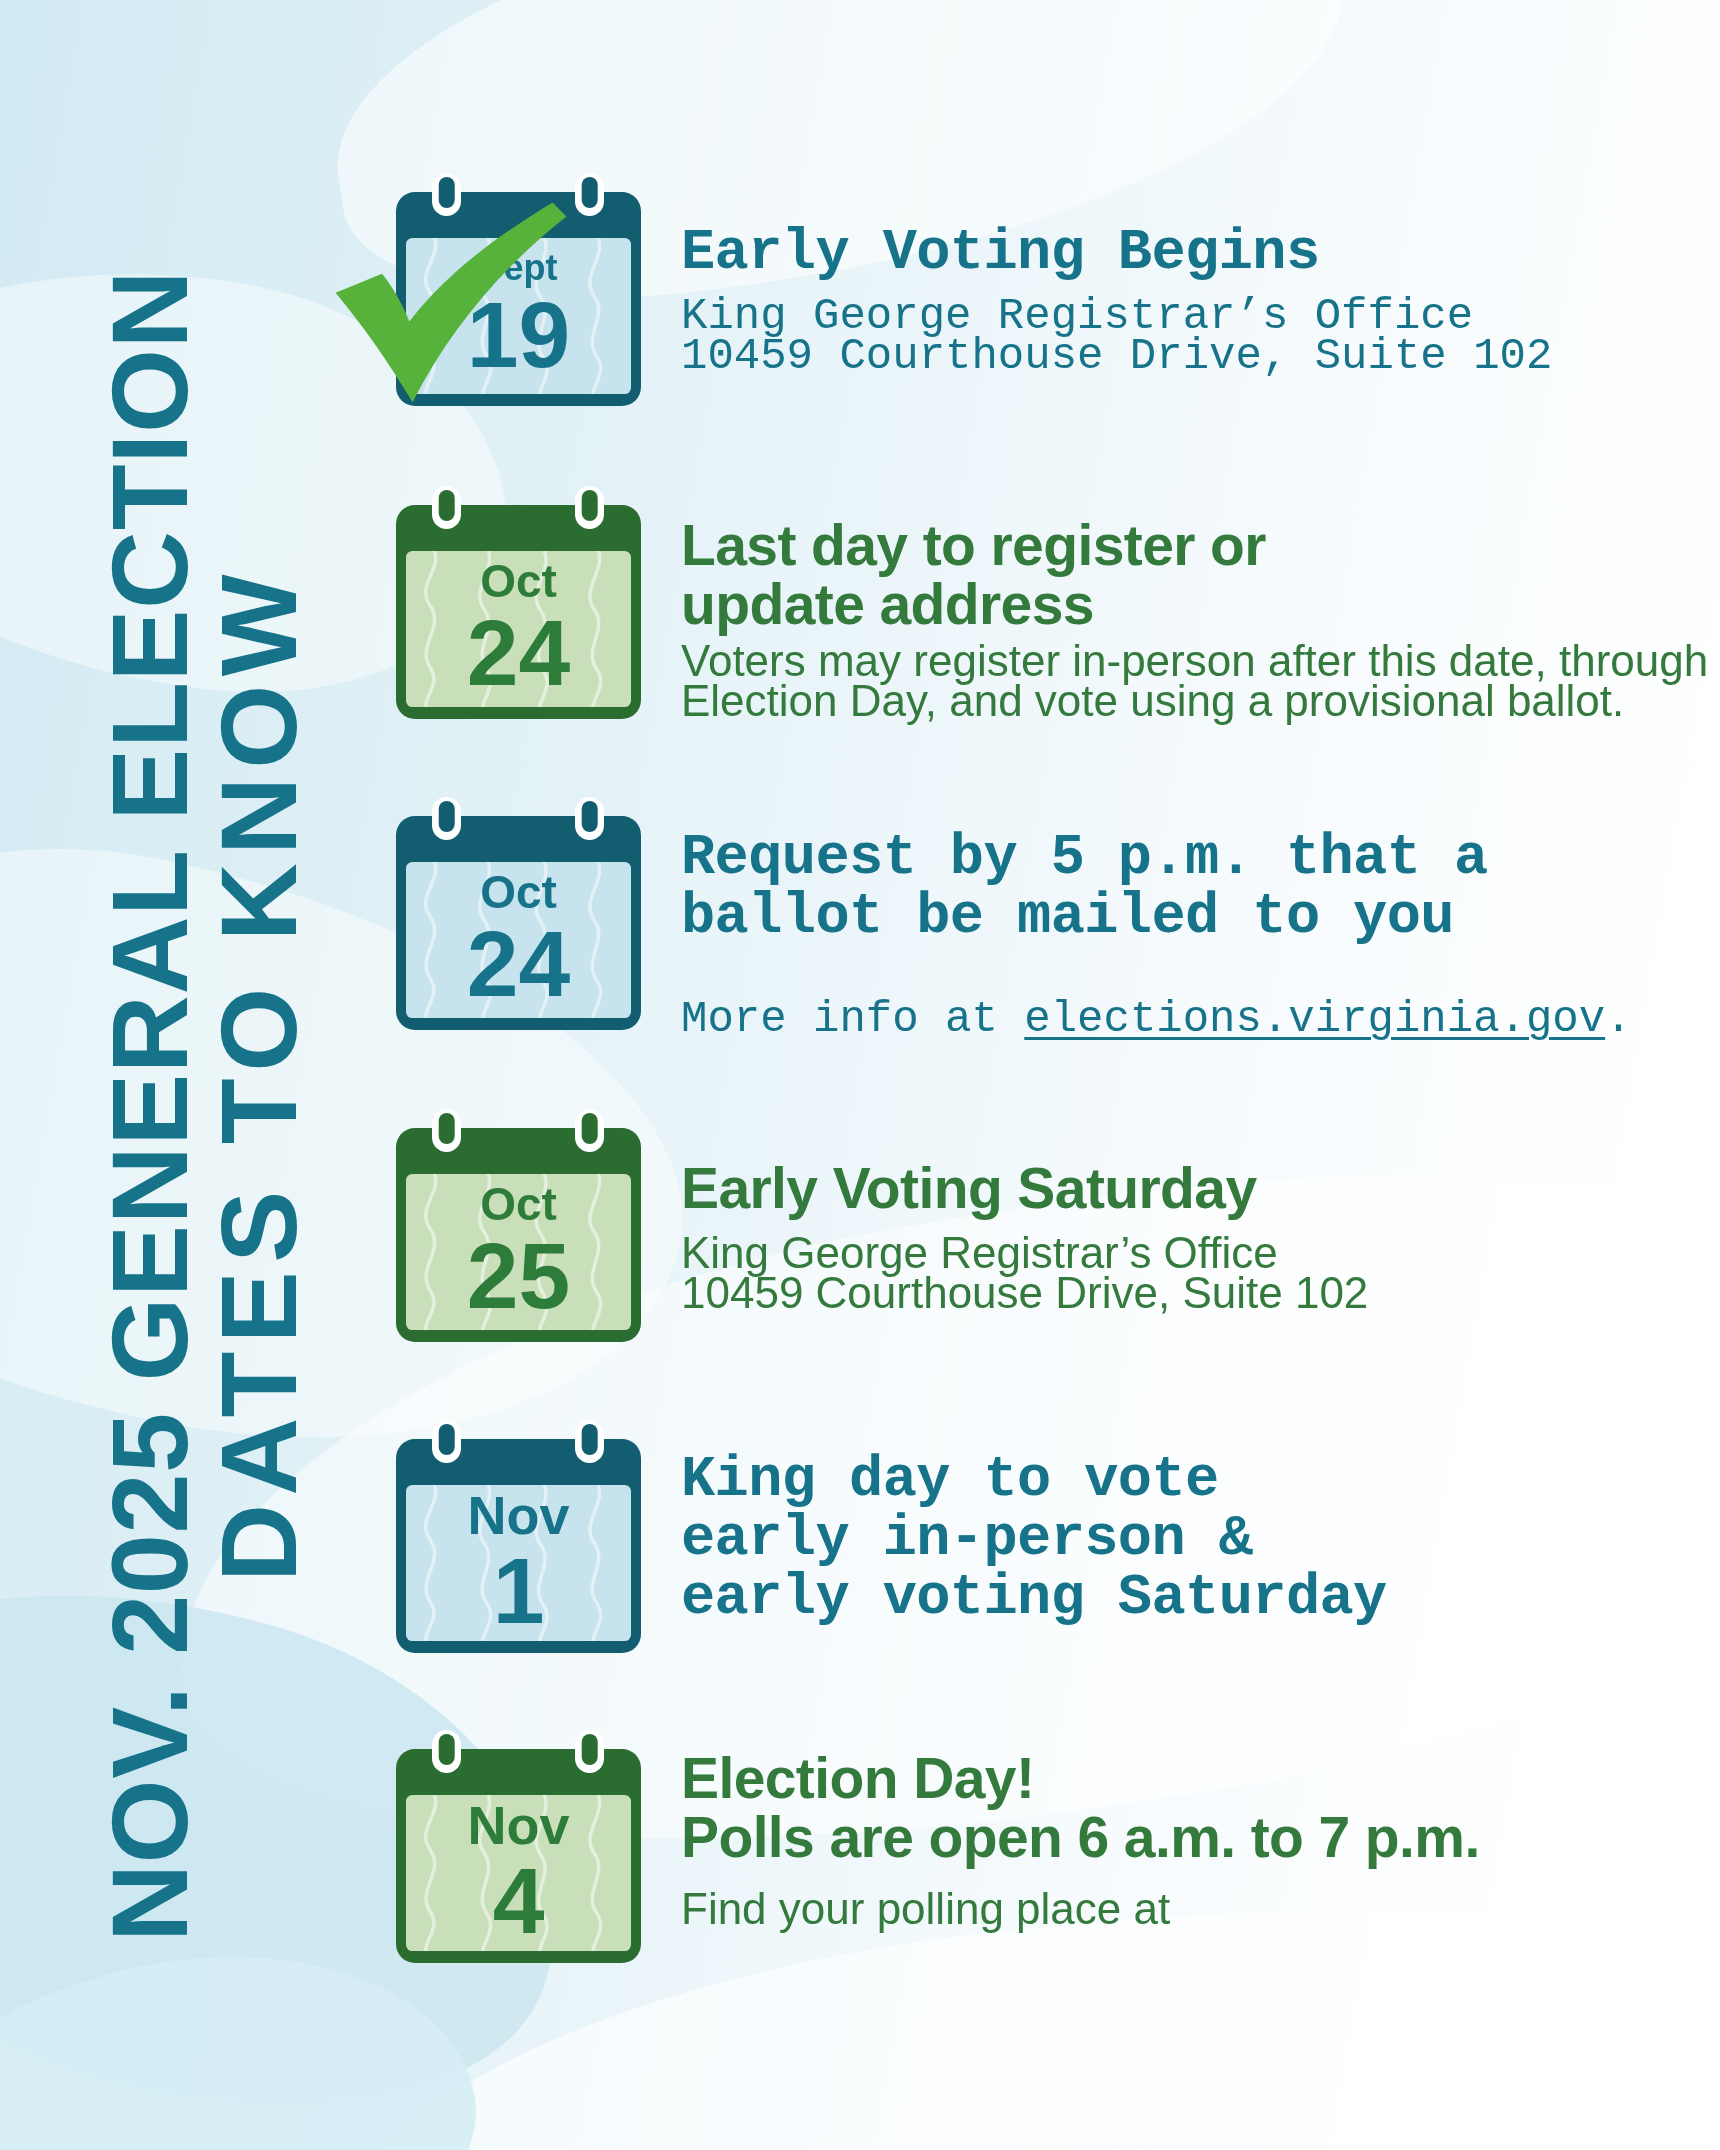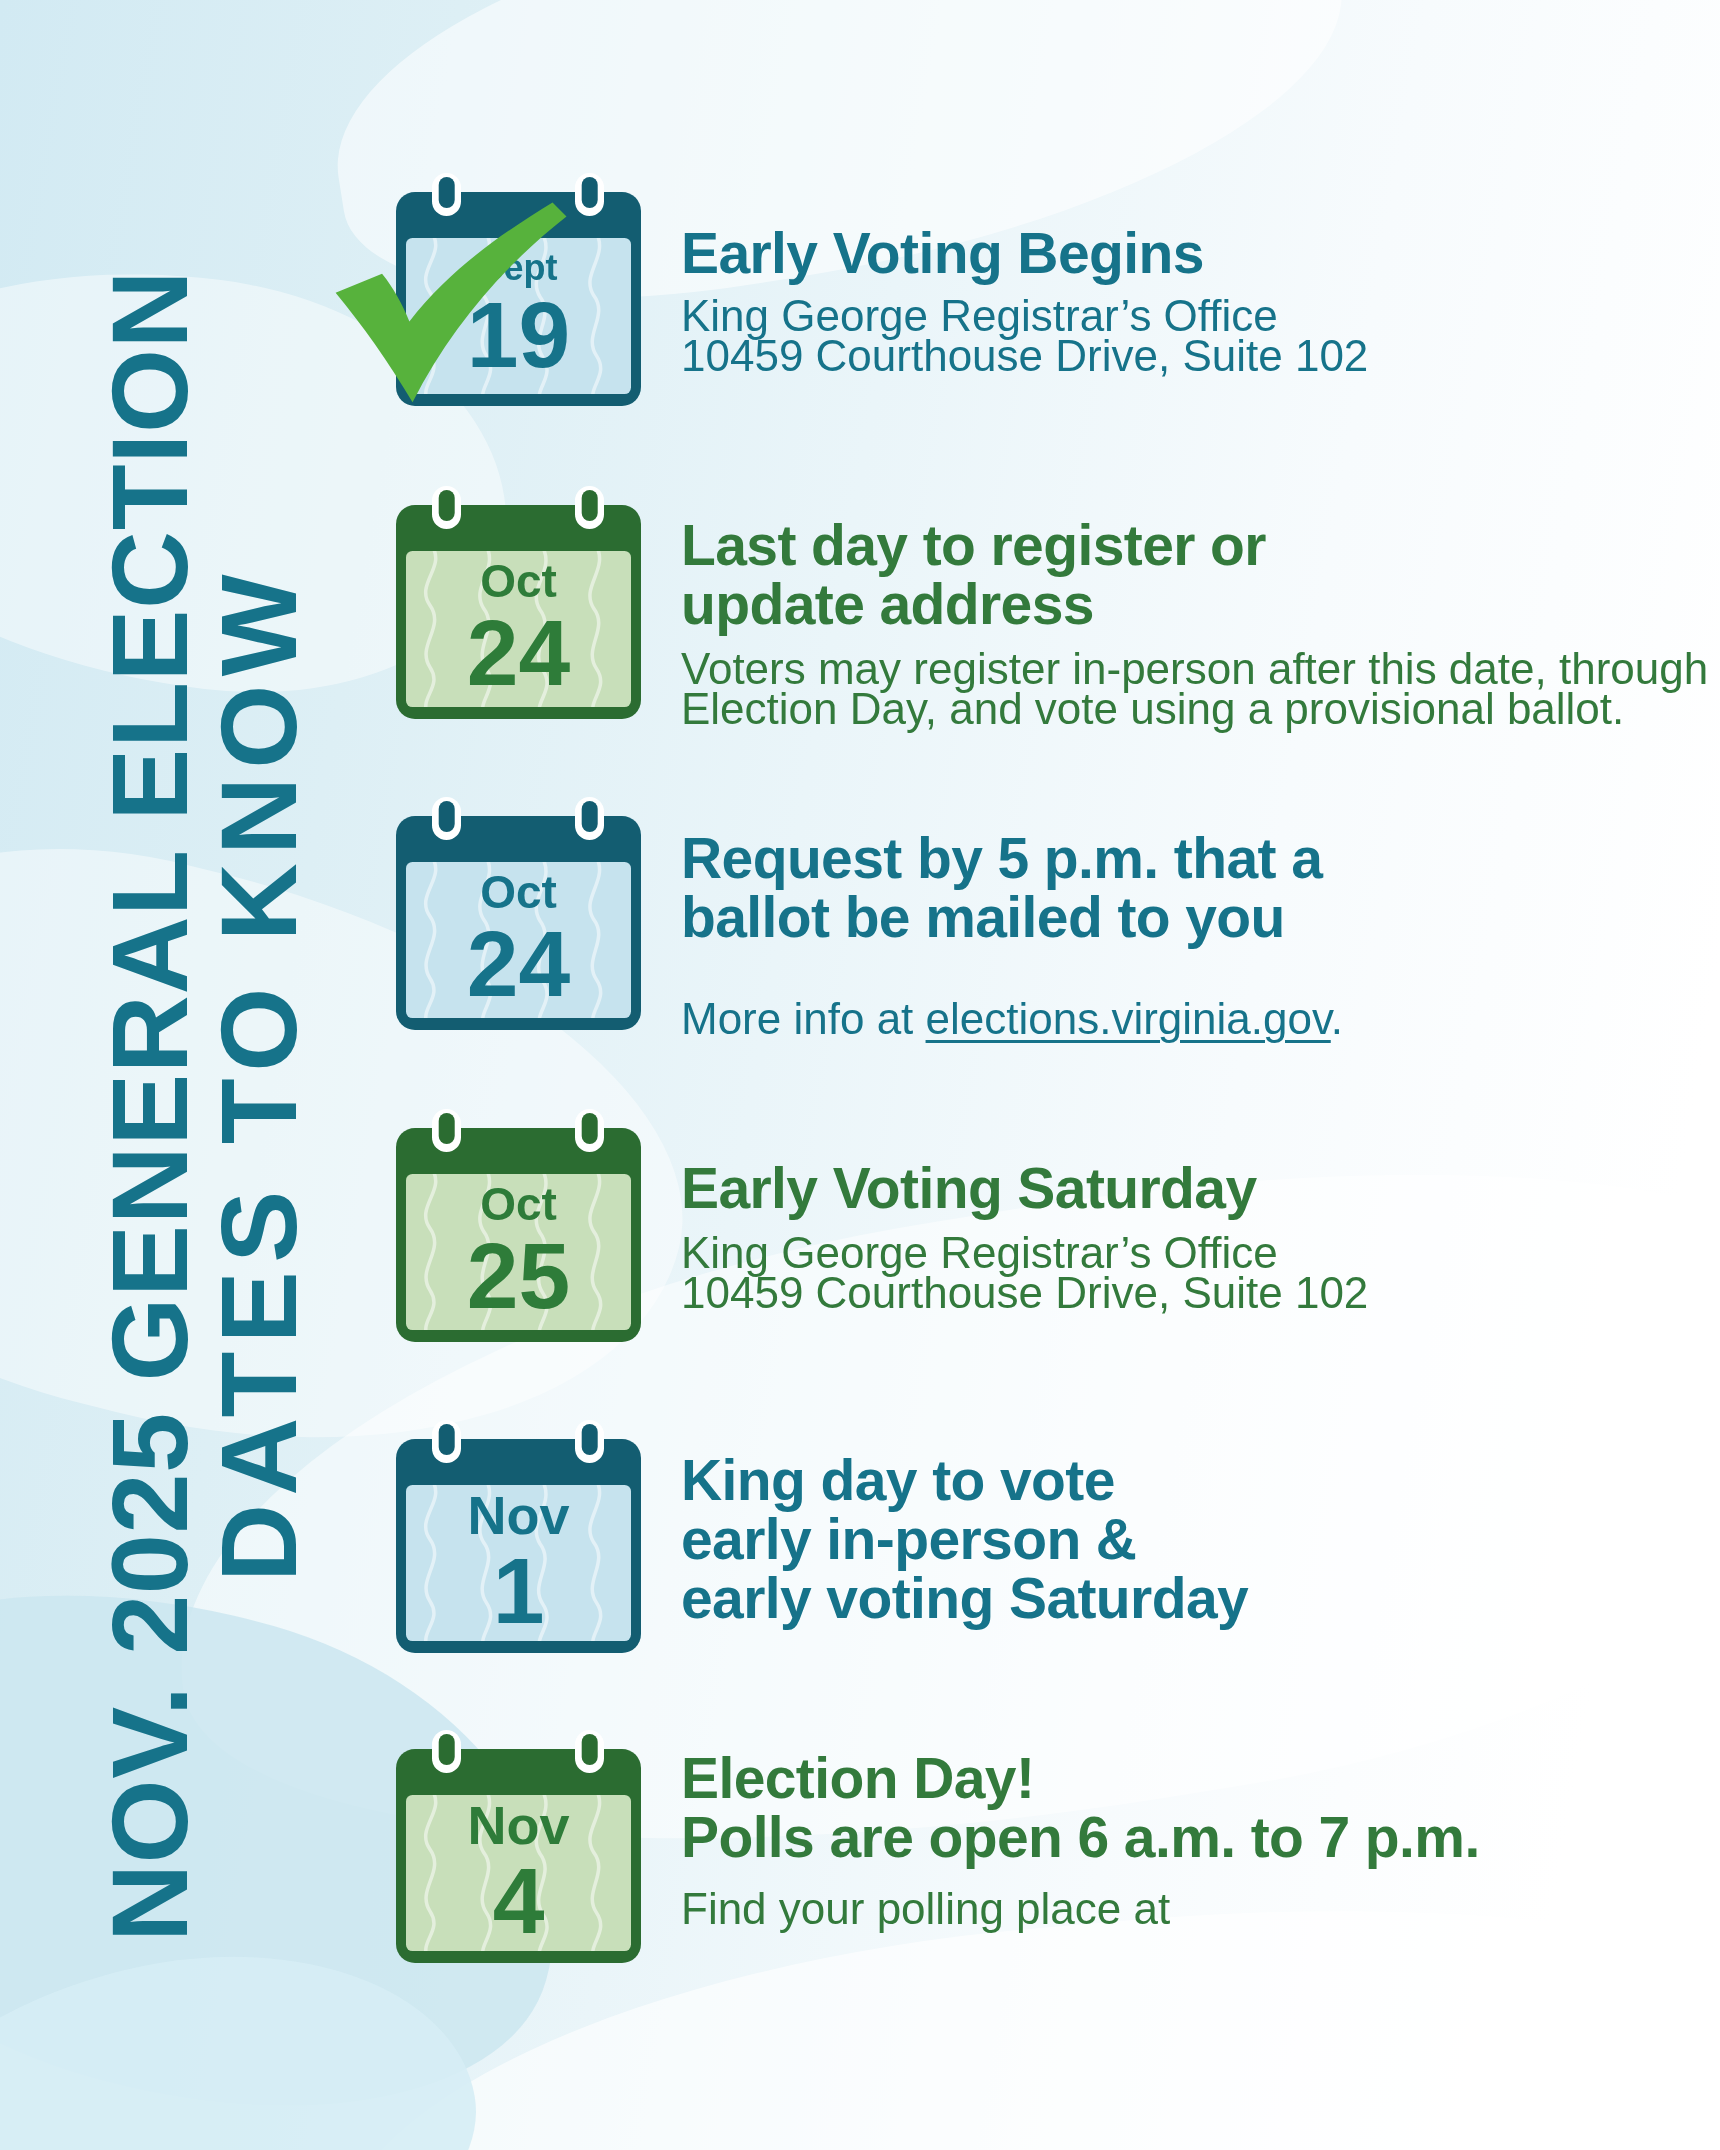--- a/index.html
+++ b/index.html
@@ -50,21 +50,21 @@
   .sq{position:absolute; inset:0; width:100%; height:100%;}
   .month,.day{position:relative; z-index:1; font-weight:bold; line-height:1; text-align:center;}
   .cal.teal .month,.cal.teal .day{color:#16738a;}
   .cal.green .month,.cal.green .day{color:#2e7c39;}
   .m-small{font-size:36px;} .m-mid{font-size:46px;} .m-big{font-size:54px;}
   .day{font-size:93px; margin-top:3.8px;}
   .check{position:absolute; left:-78px; top:-1.3px; width:268px; height:229px; z-index:5;}
 
   .txt{position:absolute; left:681px;}
   .h{font-weight:bold; font-size:57px; line-height:59px; letter-spacing:-0.6px;}
-  .teal-t .h, .teal-t .sub{color:#16738a;}
+  .teal-t .h, .teal-t .sub{color:#16738a;font-family:Liberation Mono, monospace;}
   .green-t .h, .green-t .sub{color:#337a3c;}
   .sub{font-size:44px; line-height:40px; font-weight:400;}
   .gap16{margin-top:0;}
   .link{text-decoration:underline; text-decoration-thickness:3.2px; text-underline-offset:6.4px;}
 </style>
 </head>
 <body>
 
 <div id="poster">
 
@@ -133,21 +133,21 @@
         </svg>
         <div class="month m-mid">Oct</div>
         <div class="day">24</div>
       </div>
     </div>
     <div class="txt green-t" style="top:10.8px">
       <div class="h">
         <div>Last day to register or</div>
         <div>update address</div>
       </div>
-      <div class="sub" style="margin-top:15px">
+      <div class="sub" style="margin-top:7px">
         <div>Voters may register in-person after this date, through</div>
         <div>Election Day, and vote using a provisional ballot.</div>
       </div>
     </div>
   </section>
 
   <section class="row" style="top:816px">
     <div class="cal teal">
       <span class="ring r1">
           <span class="hole"></span>

